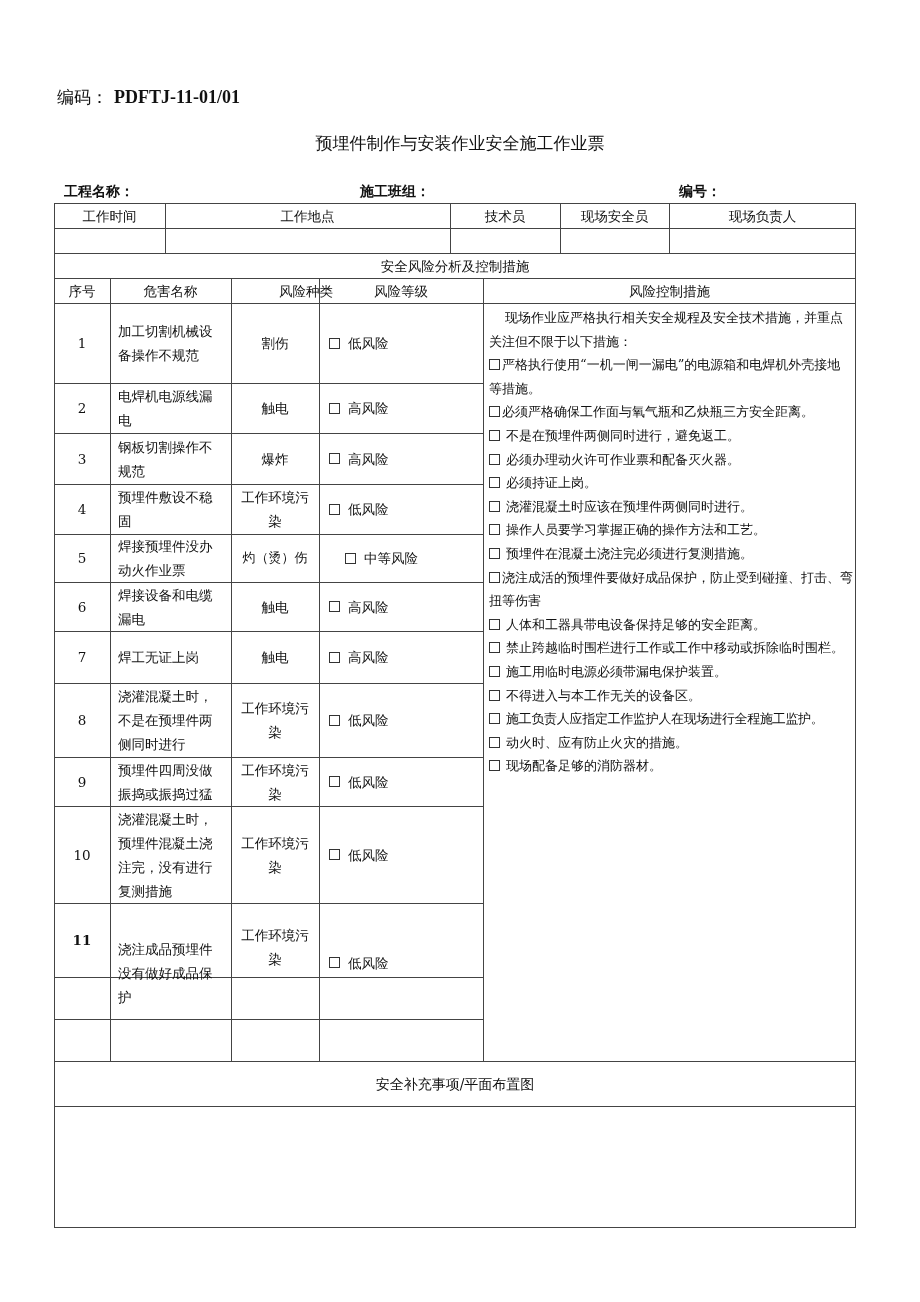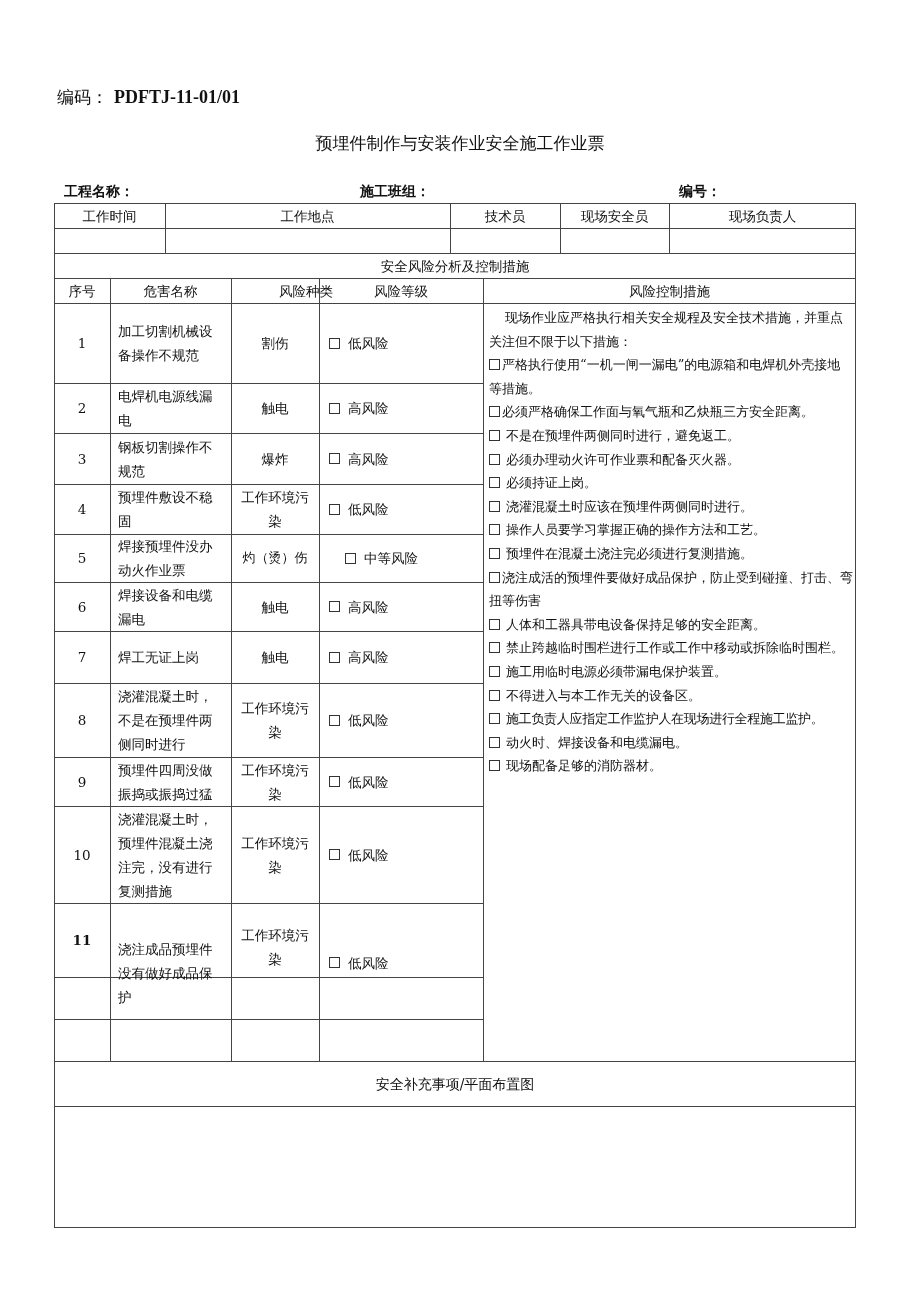--- a/index.html
+++ b/index.html
@@ -204,19 +204,19 @@
     <p><span class="b"></span><span>必须持证上岗。</span></p>
     <p><span class="b"></span><span>浇灌混凝土时应该在预埋件两侧同时进行。</span></p>
     <p><span class="b"></span><span>操作人员要学习掌握正确的操作方法和工艺。</span></p>
     <p><span class="b"></span><span>预埋件在混凝土浇注完必须进行复测措施。</span></p>
     <p><span class="b tight"></span><span>浇注成活的预埋件要做好成品保护，防止受到碰撞、打击、弯扭等伤害</span></p>
     <p><span class="b"></span><span>人体和工器具带电设备保持足够的安全距离。</span></p>
     <p><span class="b"></span><span>禁止跨越临时围栏进行工作或工作中移动或拆除临时围栏。</span></p>
     <p><span class="b"></span><span>施工用临时电源必须带漏电保护装置。</span></p>
     <p><span class="b"></span><span>不得进入与本工作无关的设备区。</span></p>
     <p style="white-space:nowrap; letter-spacing:-0.3px;"><span class="b"></span><span>施工负责人应指定工作监护人在现场进行全程施工监护。</span></p>
-    <p><span class="b"></span><span>动火时、焊接设备和电缆漏电。</span></p>
+    <p><span class="b"></span><span>动火时、应有防止火灾的措施。</span></p>
     <p><span class="b"></span><span>现场配备足够的消防器材。</span></p>
   </div>
 
   <div class="cell" style="left:54px; top:1061px; width:802px; height:45px; font-size:14px;">安全补充事项/平面布置图</div>
   <div class="cell" style="left:54px; top:1106px; width:802px; height:121px;"></div>
 </div>
 
 </body></html>

